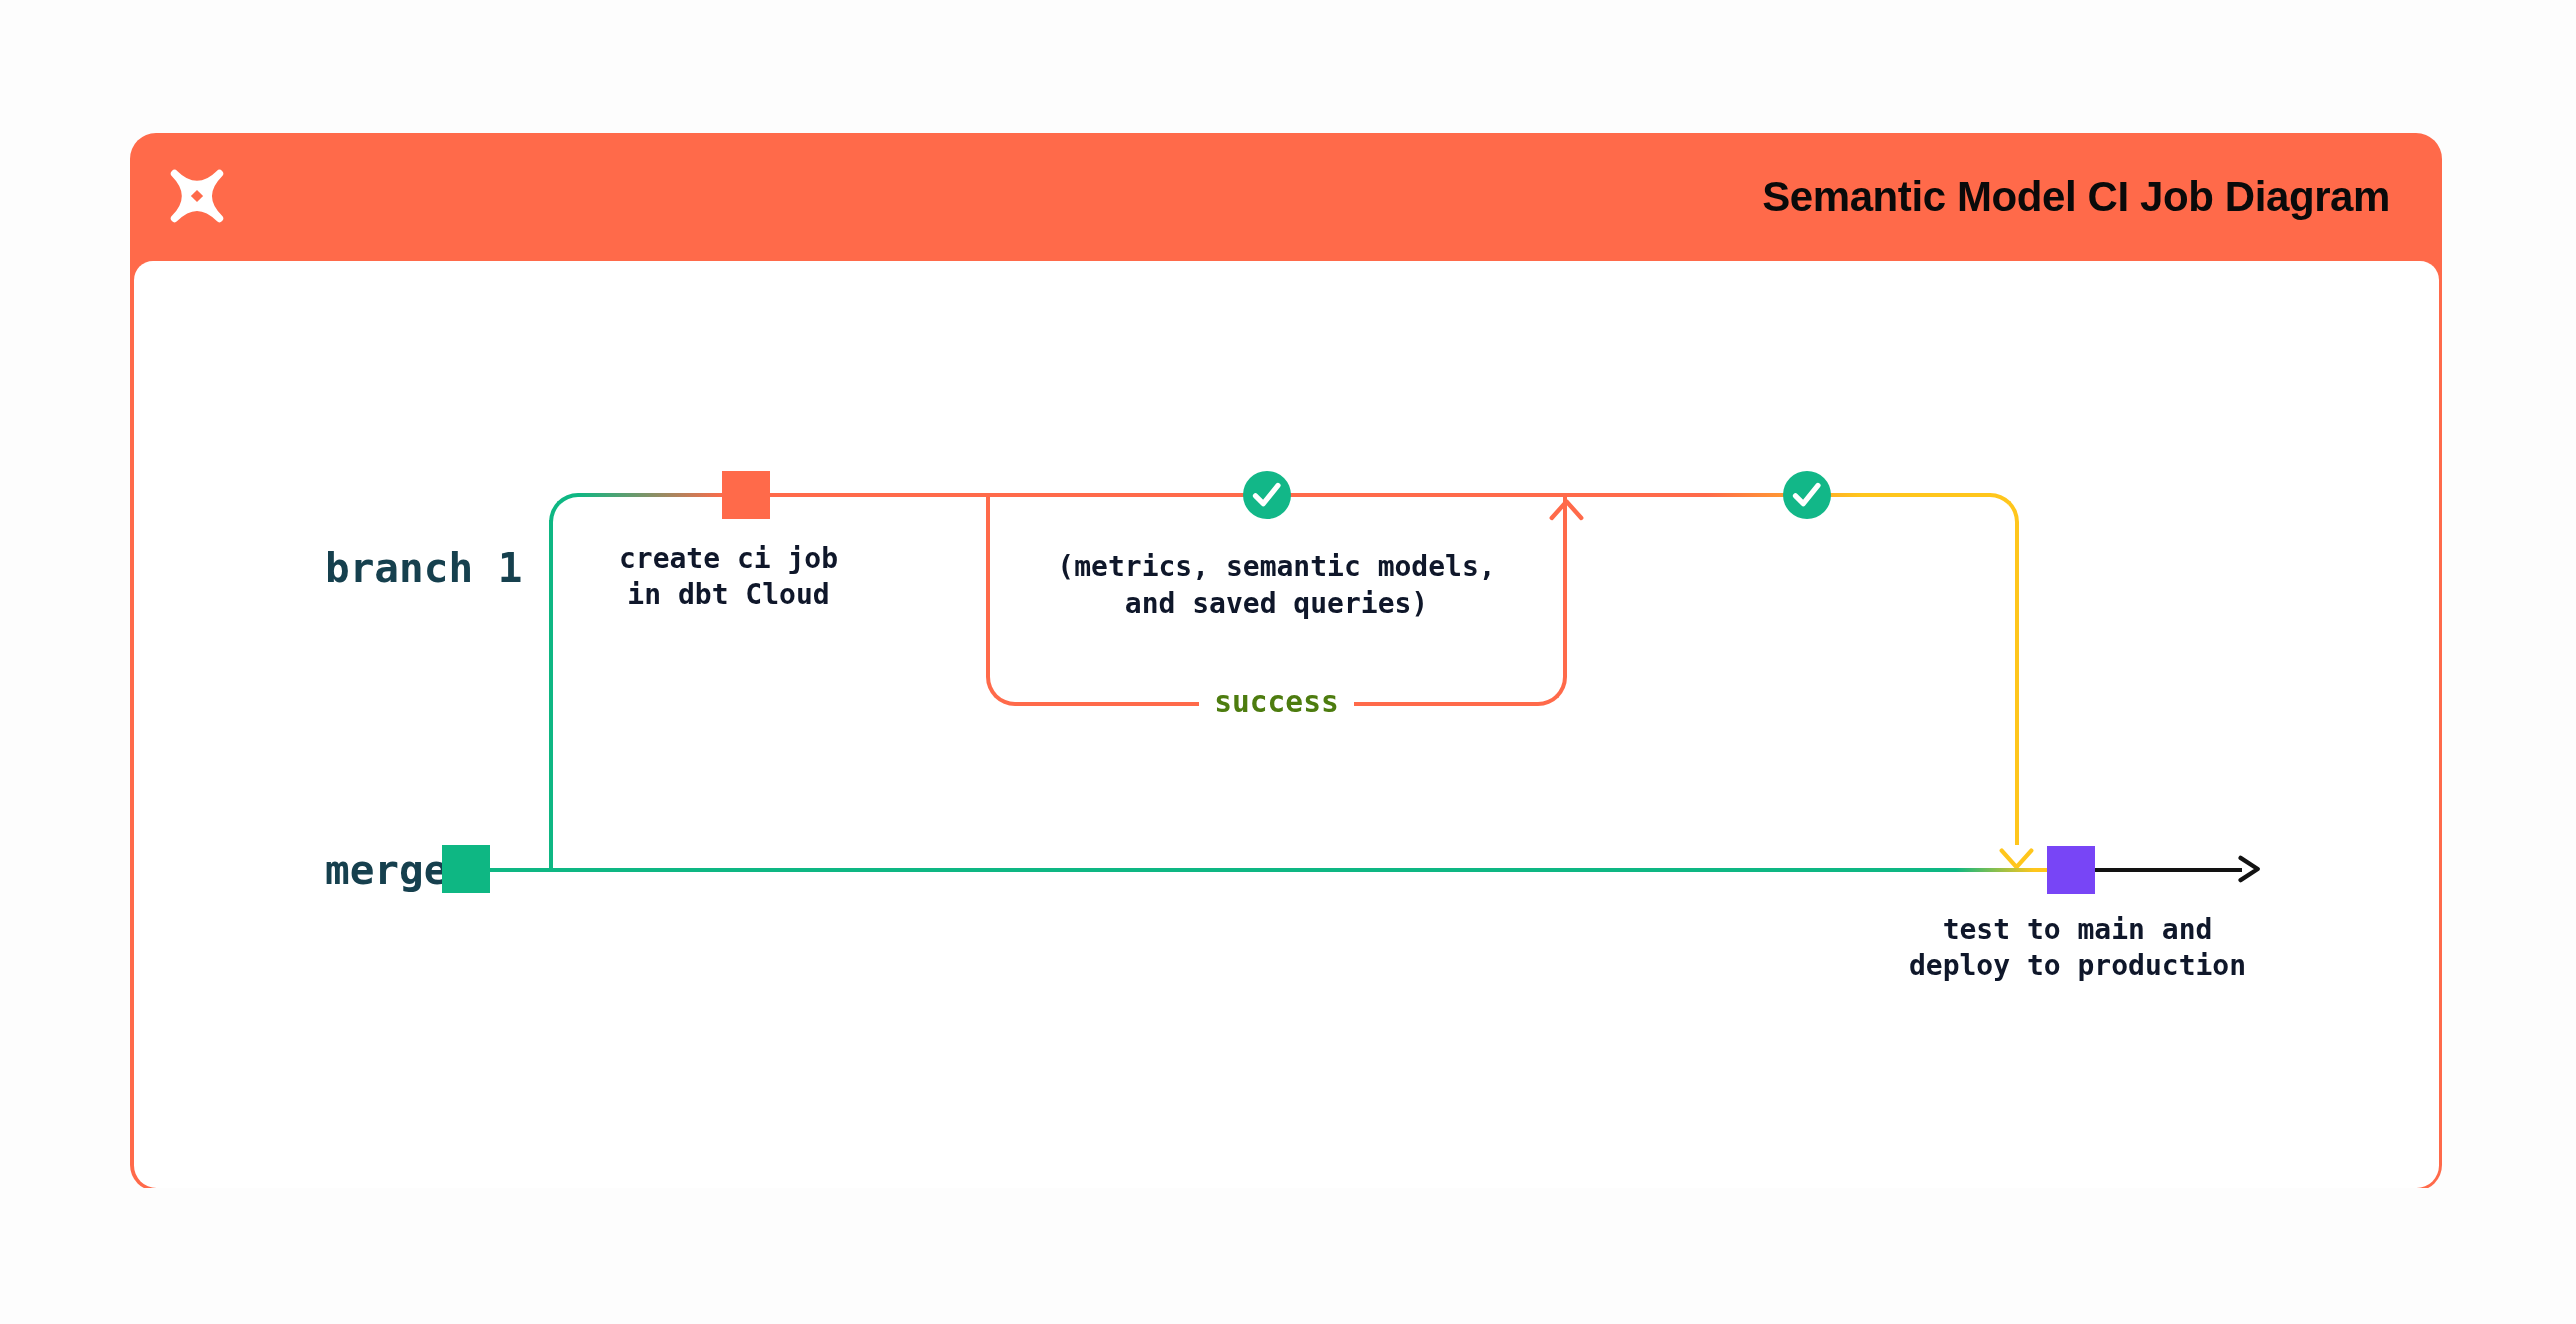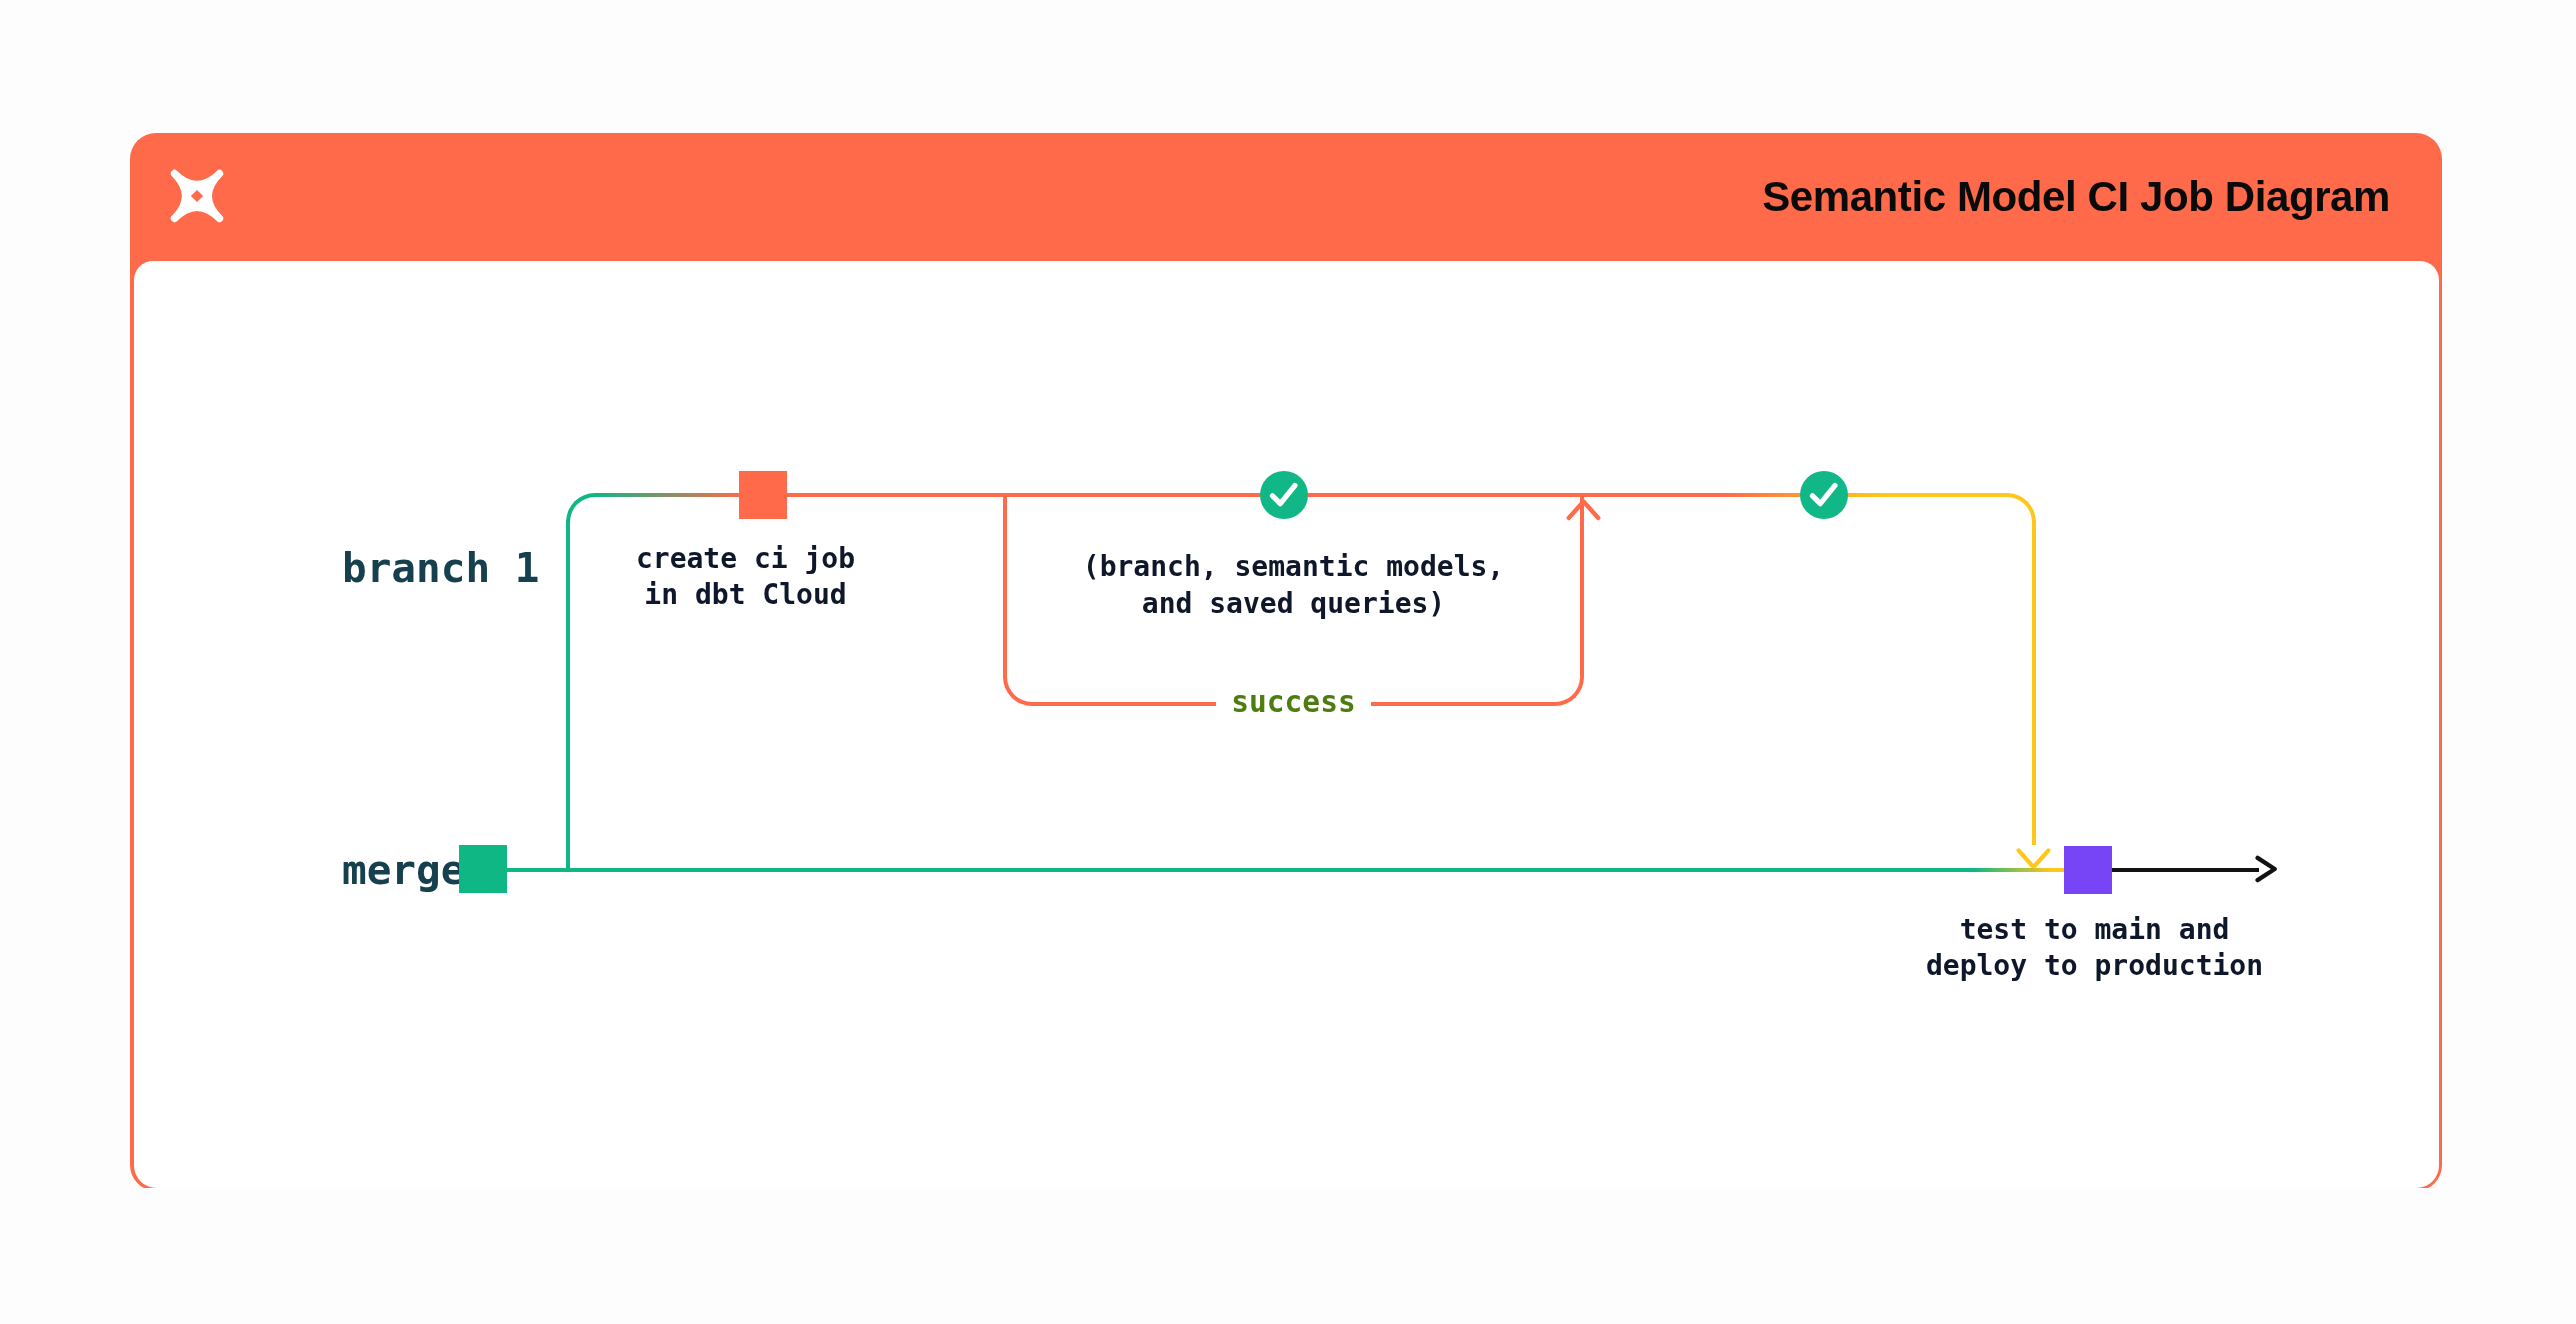--- a/index.html
+++ b/index.html
@@ -10,21 +10,21 @@
           background:#FF6A4A; border-radius:26px; }
   .card-body { position:absolute; left:3.5px; right:3.5px; bottom:3.5px; top:128px;
           background:#ffffff; border-radius:19px 19px 22.6px 22.6px; }
 
   .header { position:absolute; left:0; top:0; width:100%; height:128px; }
   .logo { position:absolute; left:33px; top:29px; width:68px; height:68px; }
   .title { position:absolute; right:52px; top:0; height:128px; line-height:128px;
            font-family:"Liberation Sans", sans-serif; font-weight:bold; font-size:42px;
            letter-spacing:-0.4px; color:#0a0a0a; }
 
-  .diagram { position:absolute; inset:0;margin-left:17px; }
+  .diagram { position:absolute; inset:0; }
 
   .lane-label { position:absolute; font-weight:bold; font-size:41px; color:#16404E; }
   .node-label { position:absolute; font-weight:bold; font-size:28px; line-height:36px;
                 color:#0f172a; text-align:center; width:347px; }
 
   
   .teal-vline   { position:absolute; left:419px; top:387px; width:4.3px; height:352px; background:#0EB783; }
   .teal-corner  { position:absolute; left:419px; top:360px; width:29px; height:29px;
                   border-left:4.3px solid #0EB783; border-top:4.3px solid #0EB783; border-top-left-radius:29px; }
   .branch-hline { position:absolute; left:448px; top:360px; width:1413px; height:4.3px;
@@ -112,21 +112,21 @@
             <polyline points="4,16 13,25 30,4" fill="none" stroke="#ffffff" stroke-width="6" stroke-linecap="round" stroke-linejoin="round"></polyline>
           </svg>
       </div>
 
       <div class="node-label" style="left:425px; top:408px;">
         <div>create ci job</div>
         <div>in dbt Cloud</div>
       </div>
 
       <div class="node-label" style="left:856px; top:415px; width:581px; line-height:37px;">
-        <div>(branch, semantic models,</div>
+        <div>(metrics, semantic models,</div>
         <div>and saved queries)</div>
       </div>
 
       <div class="success-label">
         <span>success</span>
       </div>
 
 
       <div class="node-label" style="left:1774px; top:779px;">
         <div>test to main and</div>

